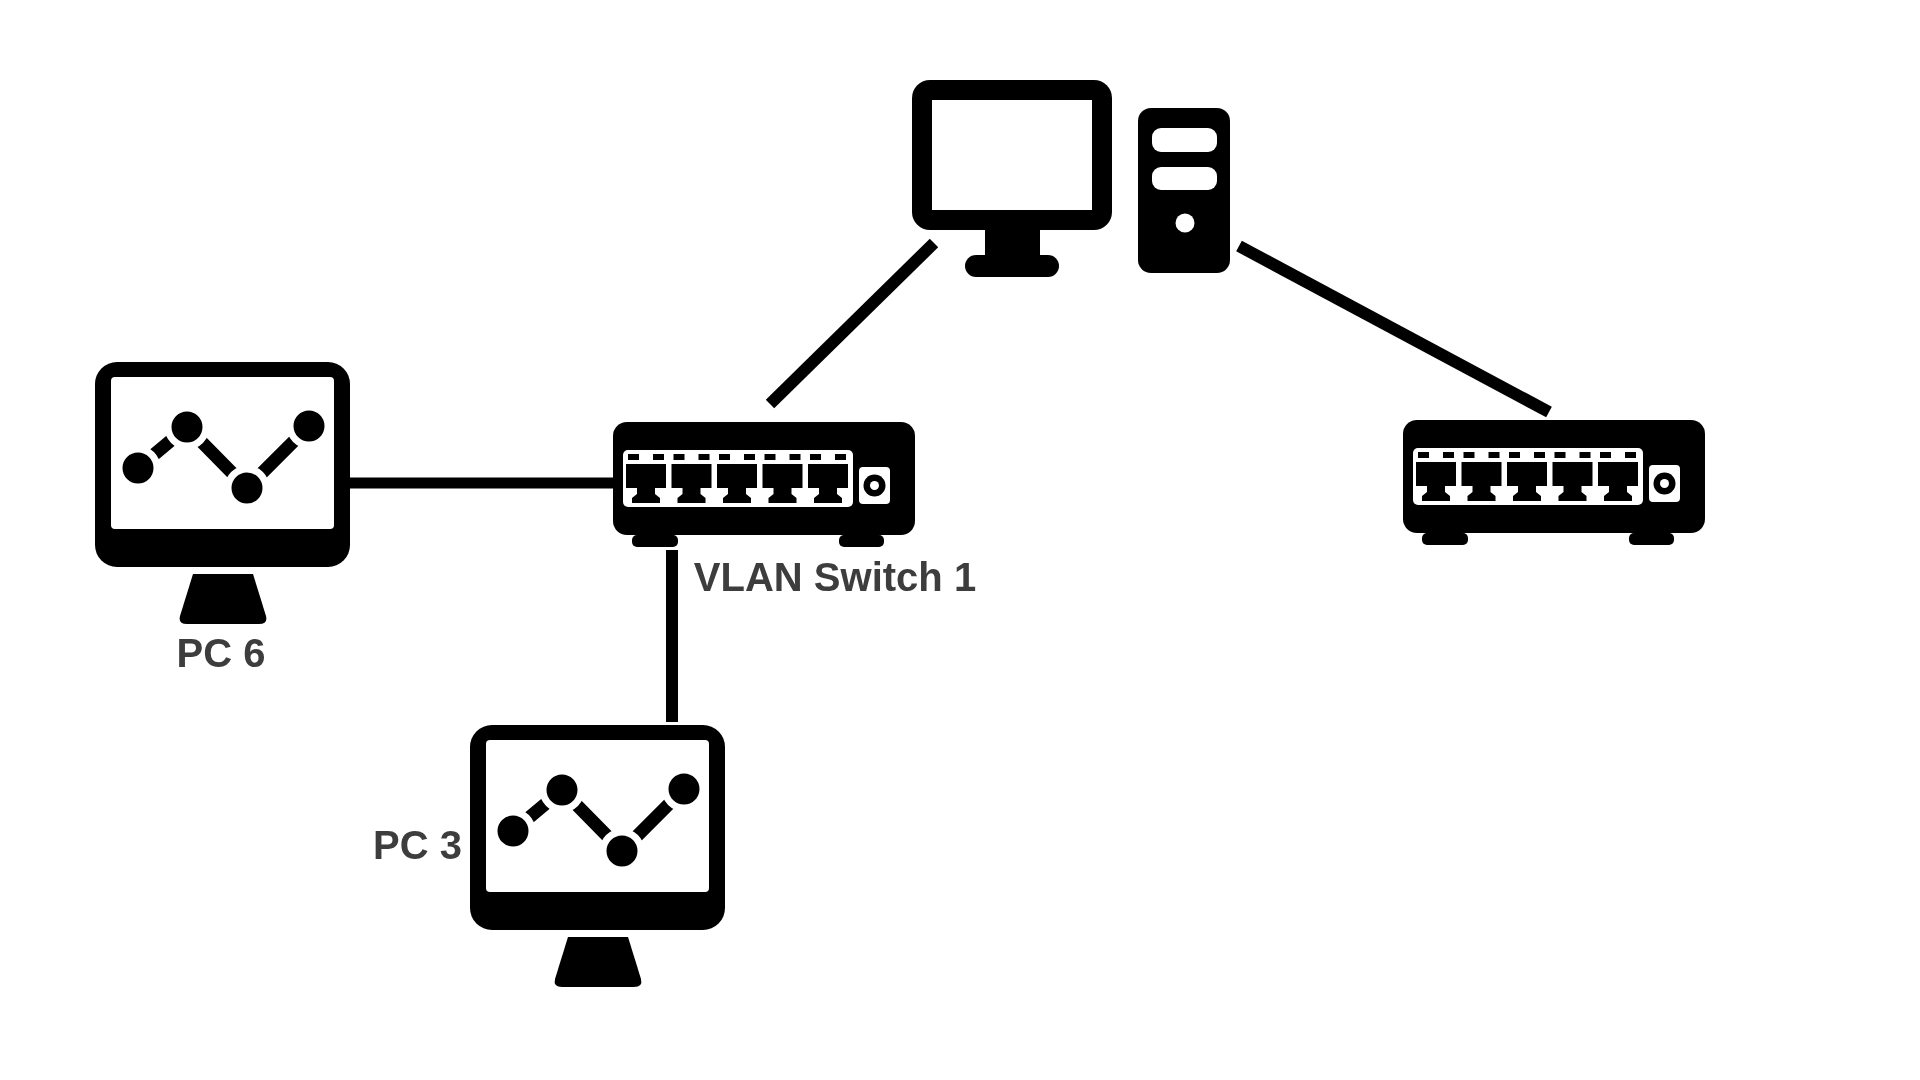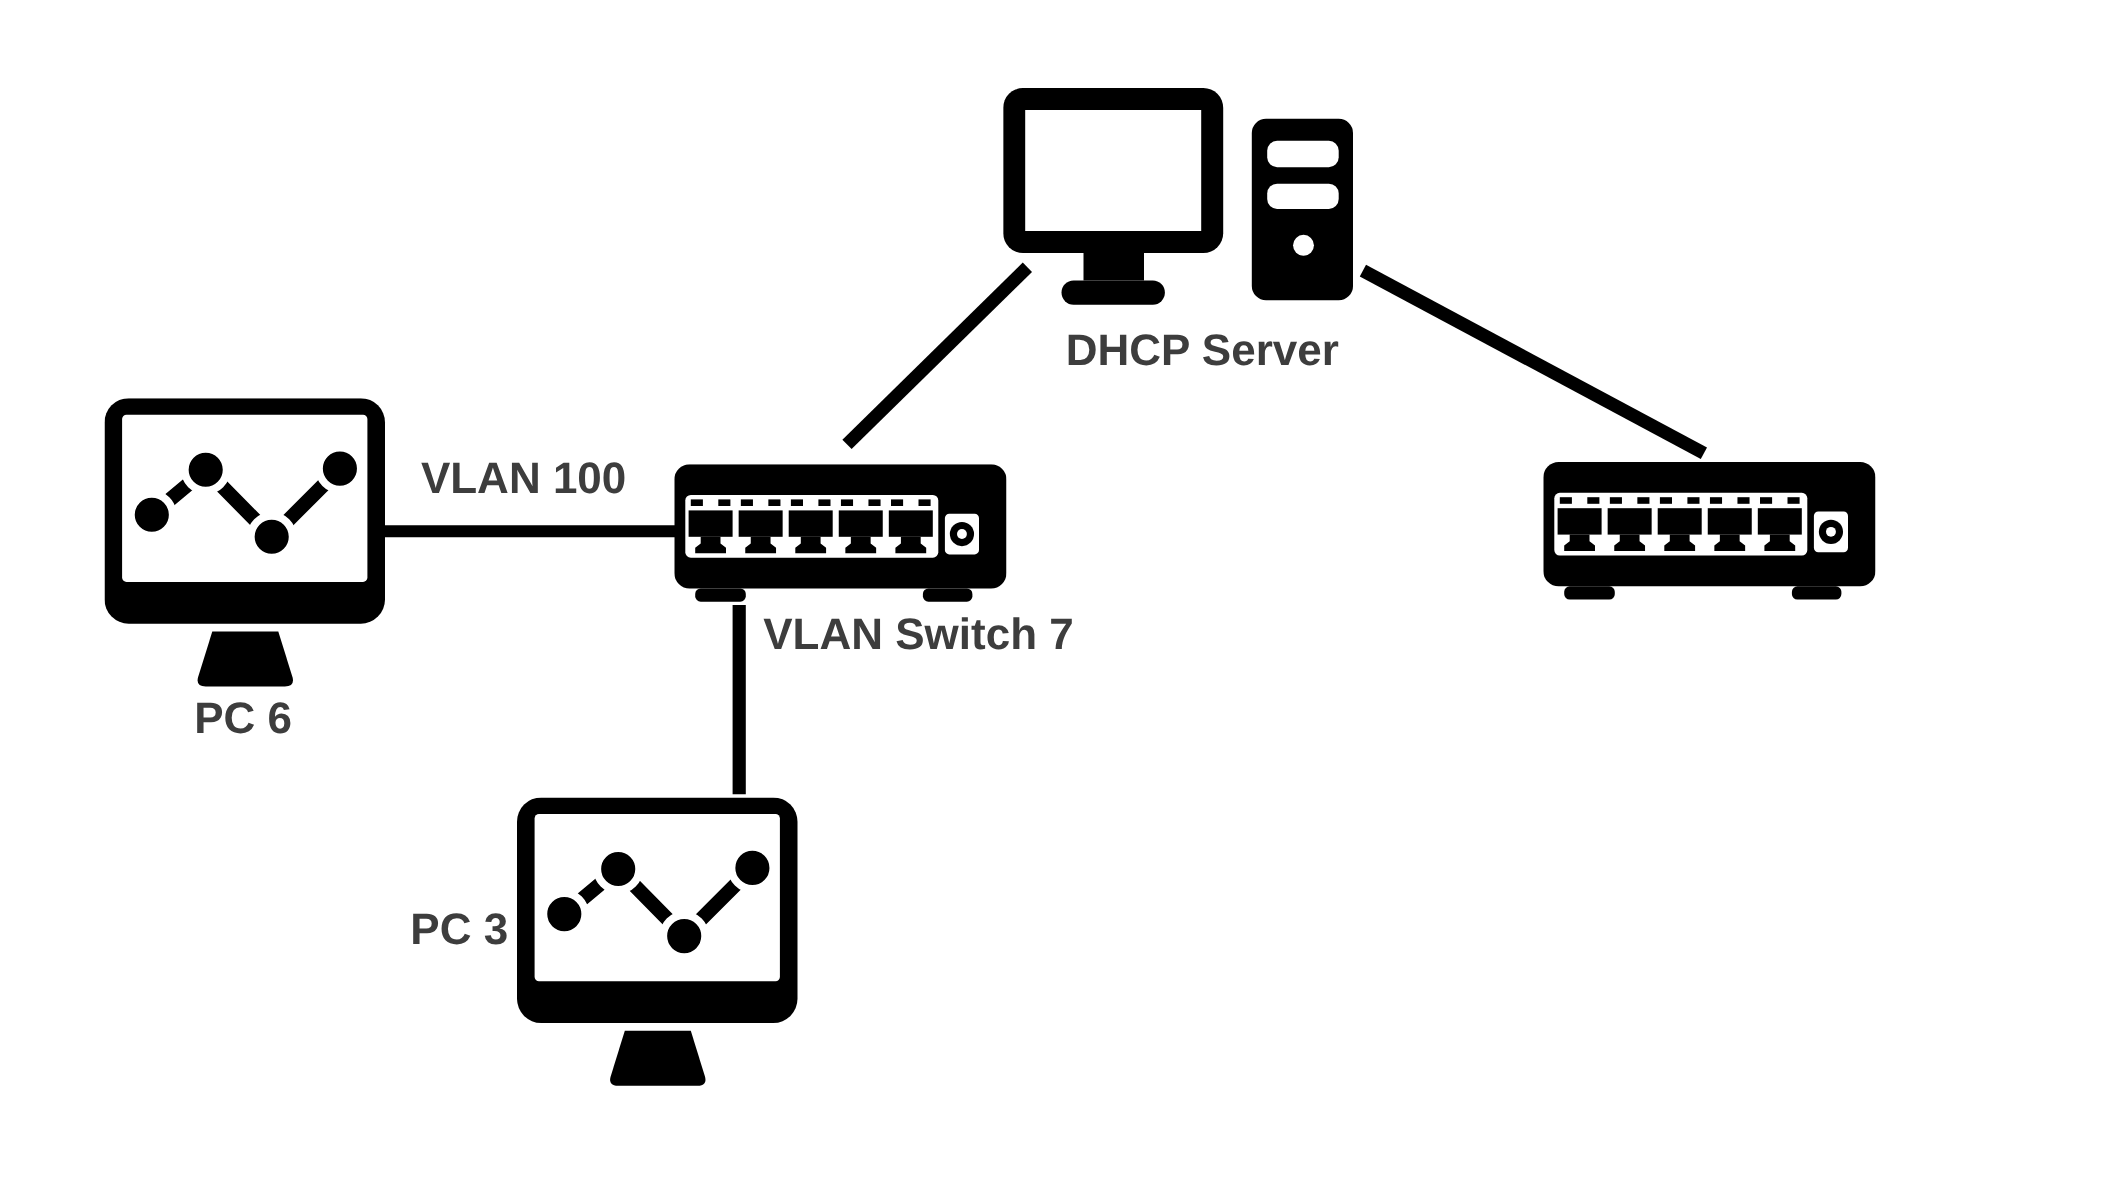--- a/index.html
+++ b/index.html
@@ -95,30 +95,28 @@
       <rect x="73" y="145" width="55" height="30" fill="#000"></rect>
       <rect x="53" y="175" width="94" height="22" rx="11" fill="#000"></rect>
       <g>
         <rect x="226" y="28" width="92" height="165" rx="13" fill="#000"></rect>
         <rect x="240" y="48" width="65" height="24" rx="9" fill="#fff"></rect>
         <rect x="240" y="87" width="65" height="23" rx="9" fill="#fff"></rect>
         <circle cx="273" cy="143" r="9.5" fill="#fff"></circle>
       </g>
     </svg>
   </div>
-  <div class="lbl" style="left:943px;top:298px;width:300px">DHCP Server</div>
 
   <div class="node" style="left:613px;top:422px">
     <svg width="302" height="135" viewBox="0 0 302 135">
       <use href="#switch-icon"></use>
     </svg>
   </div>
-  <div class="lbl" style="left:685px;top:556px;width:300px">VLAN Switch 7</div>
+  <div class="lbl" style="left:685px;top:556px;width:300px">VLAN Switch 1</div>
 
   <div class="node" style="left:1403px;top:420px">
     <svg width="302" height="135" viewBox="0 0 302 135">
       <use href="#switch-icon"></use>
     </svg>
   </div>
 
-  <div class="lbl" style="left:356px;top:414px;width:240px">VLAN 100</div>
 
 </div>
 
 </body></html>

